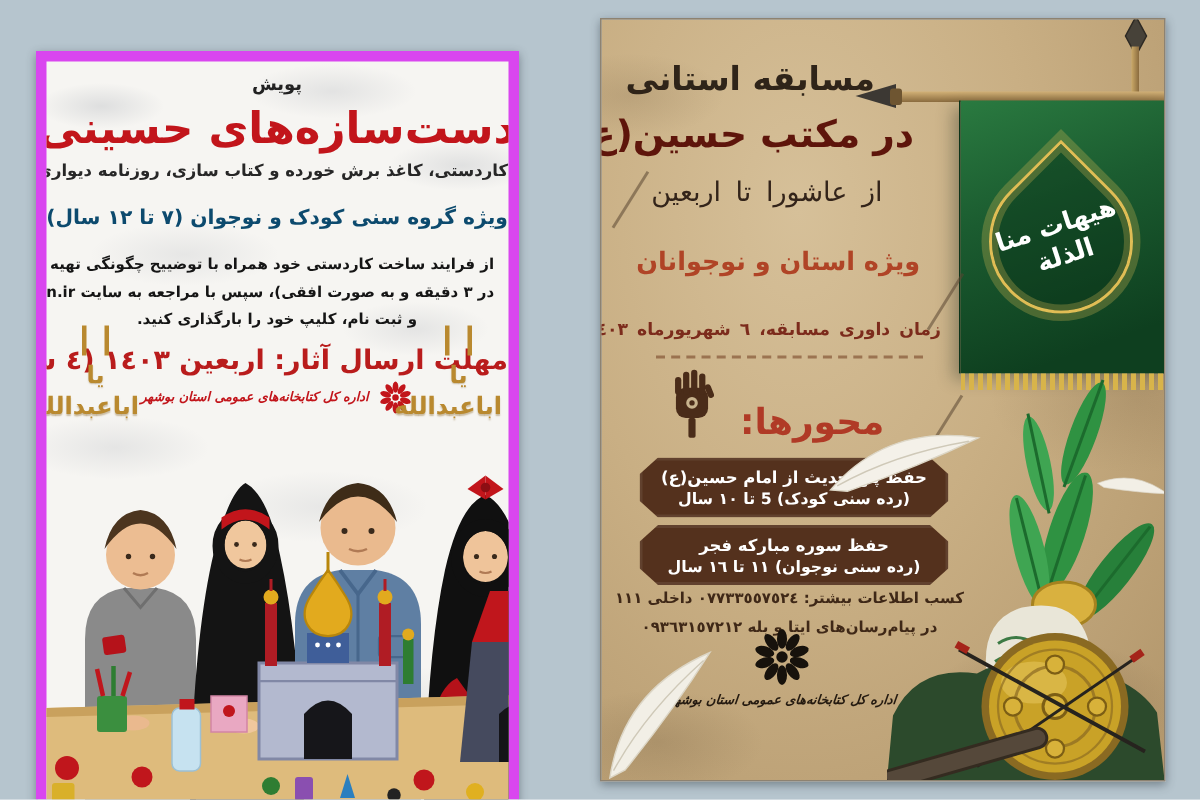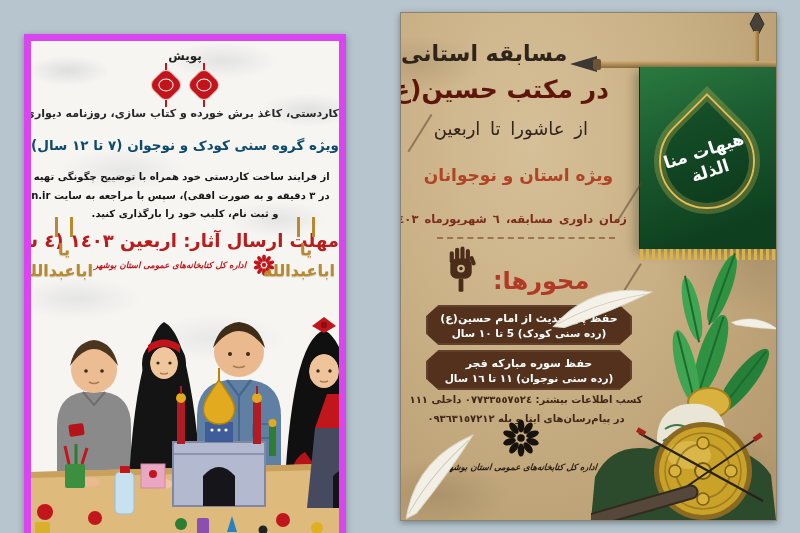--- a/index.html
+++ b/index.html
@@ -55,21 +55,21 @@
 
   
   .rp{left:400px;width:377px;border:1px solid #8d8271;box-sizing:border-box;overflow:hidden;
     background:radial-gradient(ellipse at 35% 25%,#d6c099 0%,#c9af84 45%,#b2966b 100%);}
   .rp::before{content:"";position:absolute;inset:0;pointer-events:none;
     background:
       radial-gradient(120px 60px at 80% 90%,rgba(90,70,45,.25),transparent 70%),
       radial-gradient(100px 50px at 10% 95%,rgba(90,70,45,.18),transparent 70%),
       radial-gradient(90px 40px at 5% 10%,rgba(90,70,45,.15),transparent 70%),
       radial-gradient(140px 70px at 95% 50%,rgba(90,70,45,.15),transparent 70%);}
-  .rp-title1{position:absolute;top:28px;left:0;width:182px;text-align:left;
+  .rp-title1{position:absolute;top:28px;left:0;width:182px;text-align:right;
     font-size:22px;font-weight:bold;color:#2f2419;letter-spacing:1px;white-space:nowrap;}
   .rp-title2{position:absolute;top:62px;left:28px;width:180px;text-align:center;
     font-size:25px;font-weight:bold;color:#5e150b;white-space:nowrap;}
   .rp-title3{position:absolute;top:105px;left:27px;width:160px;text-align:right;
     font-size:18px;font-weight:normal;color:#33241a;word-spacing:4px;white-space:nowrap;}
   .rp-audience{position:absolute;top:152px;left:5px;width:225px;text-align:center;
     font-size:17px;font-weight:bold;color:#b04426;letter-spacing:.5px;white-space:nowrap;}
   .rp-judging{position:absolute;top:199px;left:8px;width:218px;text-align:center;
     font-size:11.5px;font-weight:bold;color:#7c2b1c;word-spacing:2px;white-space:nowrap;}
   .rp-divider{position:absolute;top:224px;left:36px;width:178px;
@@ -127,20 +127,21 @@
 
 <div class="page">
 
   <div class="poster lp" dir="rtl">
     <div class="lp-campaign">پویش</div>
 
     <div class="lp-title-row">
       <span class="med-wrap">
           <span class="medallion"></span>
         </span>
+      <h1 class="lp-title">دست‌سازه‌های حسینی</h1>
       <span class="med-wrap">
           <span class="medallion"></span>
         </span>
     </div>
 
     <div class="lp-subtitle">کاردستی، کاغذ برش خورده و کتاب سازی، روزنامه دیواری و ...</div>
 
     <div class="lp-age">
       <span class="age-orn"></span>
       <span>ویژه گروه سنی کودک و نوجوان (۷ تا ۱۲ سال)</span>

